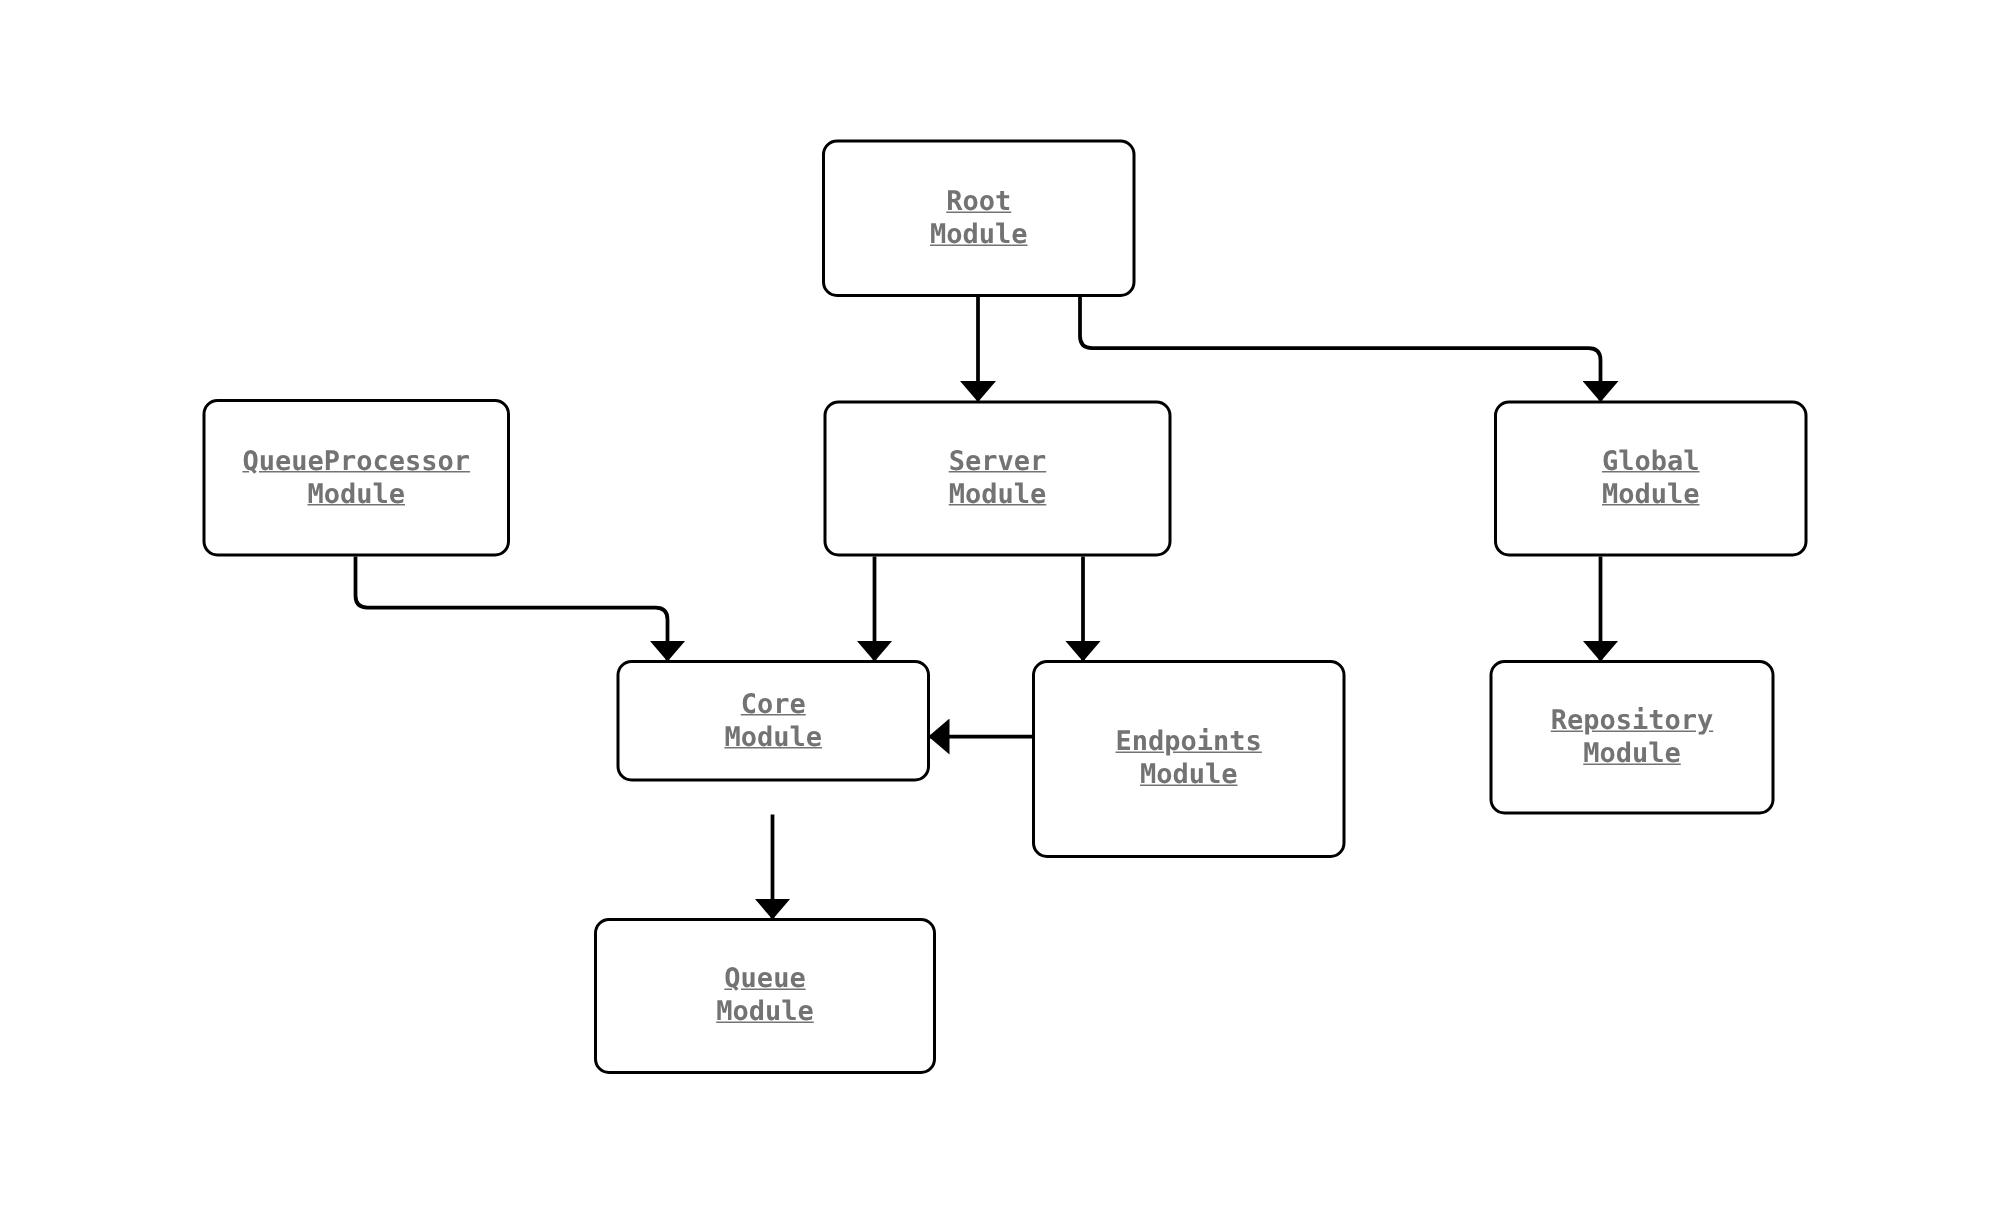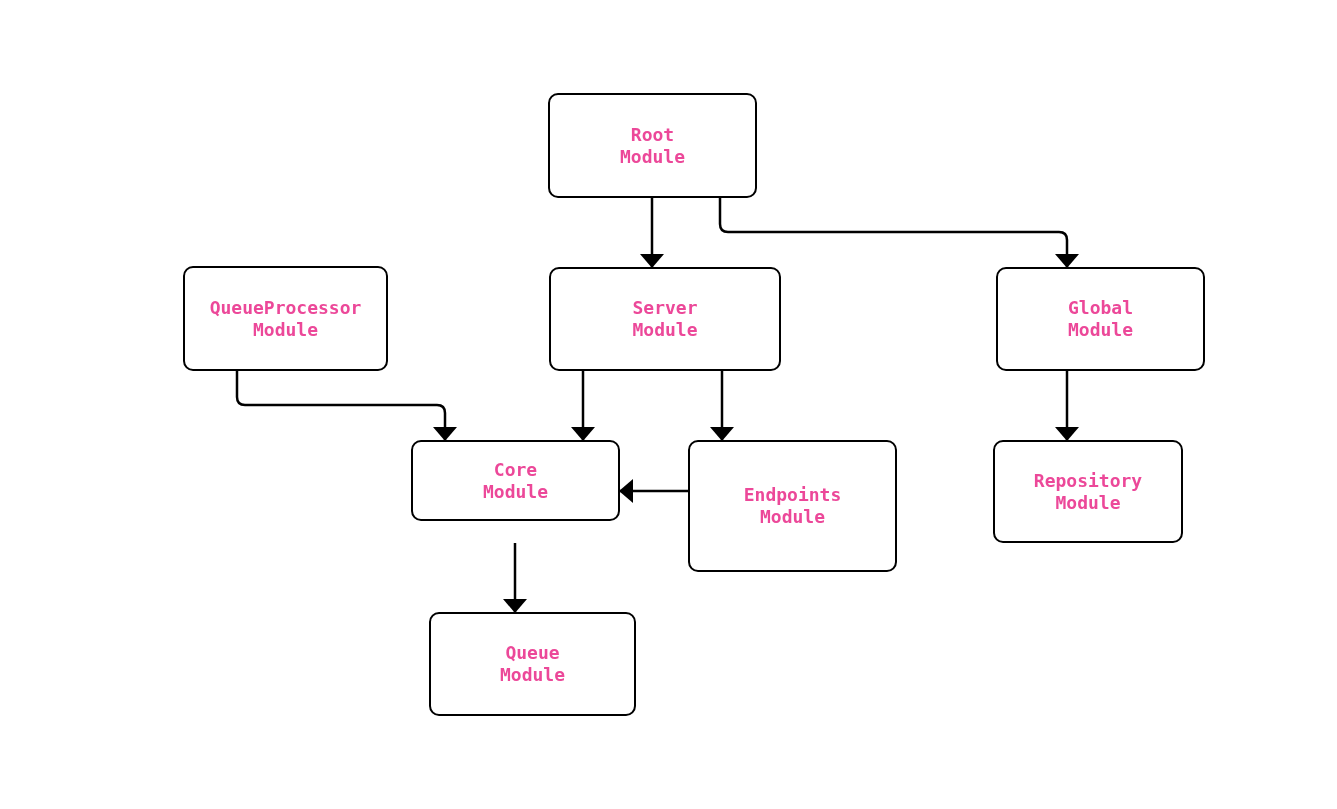--- a/index.html
+++ b/index.html
@@ -33,31 +33,32 @@
     border: 2.5px solid #000000;
     border-radius: 10px;
     display: flex;
     align-items: center;
     justify-content: center;
     text-align: center;
     font-family: "DejaVu Sans Mono", "Liberation Mono", monospace;
     font-weight: bold;
     font-size: 18px;
     line-height: 22px;
-    color: #ec4899;
+    color: #737373;
     white-space: pre-line;
+    text-decoration: underline;
   }
   .node-root          { left: 548px; top:  93px; width: 209px; height: 105px; }
-  .node-queueprocessor{ left: 135px; top: 266px; width: 205px; height: 105px; margin-left: 48px; }
+  .node-queueprocessor{ left: 135px; top: 266px; width: 205px; height: 105px; }
   .node-server        { left: 549px; top: 267px; width: 232px; height: 104px; }
   .node-global        { left: 963px; top: 267px; width: 209px; height: 104px; margin-left: 33px; }
   .node-core          { left: 411px; top: 440px; width: 209px; height: 81px; }
   .node-endpoints     { left: 688px; top: 440px; width: 209px; height: 132px; }
   .node-repository    { left: 993px; top: 440px; width: 190px; height: 103px; }
-  .node-queue         { left: 429px; top: 612px; width: 207px; height: 104px; }
+  .node-queue         { left: 396px; top: 612px; width: 228px; height: 104px; }
 </style>
 </head>
 <body>
 
 <div id="canvas">
 
   <svg id="edge-layer" viewBox="0 0 1337 809" xmlns="http://www.w3.org/2000/svg">
     <defs>
       <marker id="arrow" viewBox="0 0 14 24" refX="13" refY="12" markerWidth="14" markerHeight="24" markerUnits="userSpaceOnUse" orient="auto">
         <path d="M0,0 L0,24 L14,12 Z" fill="#000000"></path>

